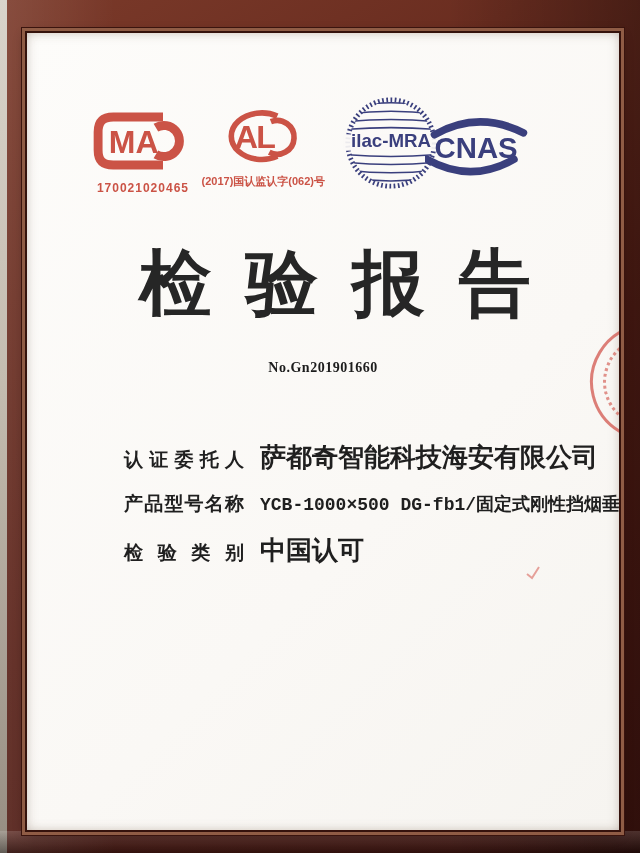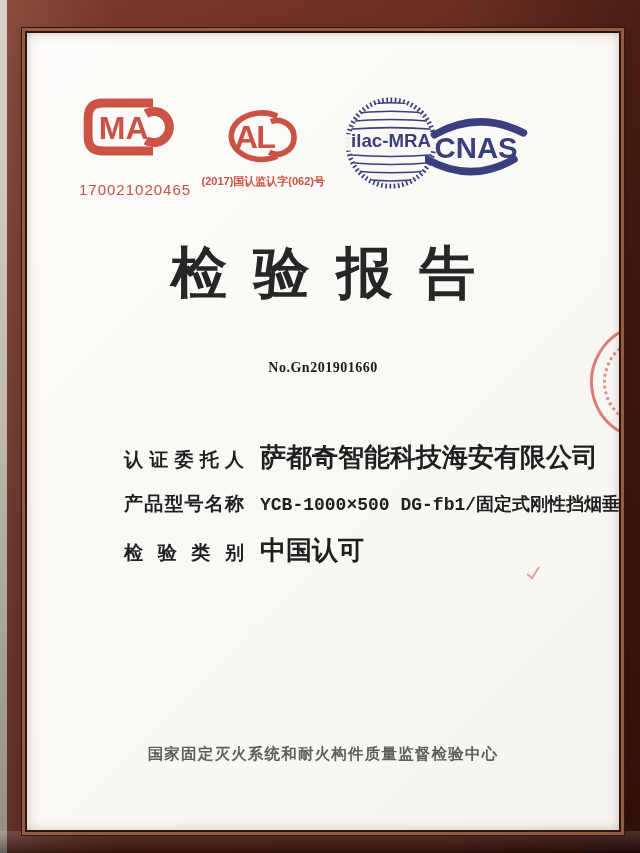--- a/index.html
+++ b/index.html
@@ -16,31 +16,31 @@
          background:linear-gradient(180deg,rgba(255,255,255,.14),rgba(0,0,0,.35));}
   
   .paper{position:absolute;left:27px;top:33px;right:21px;bottom:23px;
          background:linear-gradient(135deg,#fdfcfa 0%,#faf8f5 60%,#f6f4f0 100%);
          box-shadow:0 0 0 2px #35120c,0 0 0 5px #8f5c45,0 0 0 6px #3a140e,0 3px 12px rgba(0,0,0,.45),
                     inset 6px 0 14px -8px rgba(90,60,40,.25),inset -6px 0 14px -8px rgba(90,60,40,.22),
                     inset 0 6px 14px -8px rgba(90,60,40,.25),inset 0 -6px 14px -8px rgba(90,60,40,.2);
          overflow:hidden;}
   
   .mark{position:absolute;}
-  .cma-block{left:52px;top:62px;width:110px;text-align:left;}
-  .cma-number{margin-top:18px;font-size:15px;font-weight:400;letter-spacing:1px;color:#cb5346;}
+  .cma-block{left:52px;top:76px;width:110px;text-align:right;}
+  .cma-number{margin-top:4px;font-size:12px;font-weight:700;letter-spacing:1px;color:#cb5346;}
   .cal-block{left:164px;top:72px;width:134px;text-align:center;}
   .cal-caption{margin-top:1px;font-size:11px;font-weight:700;color:#cb5346;white-space:nowrap;text-align:right;}
   .ilac-block{left:316px;top:62px;width:98px;}
   .cnas-block{left:398px;top:83px;width:106px;}
   .cnas-lines{left:502px;top:70px;width:86px;color:#3a3f7d;font-weight:700;
               font-size:12.5px;line-height:16.4px;letter-spacing:.5px;}
   
-  .title{position:absolute;left:0;top:203px;width:100%;text-align:center;
-         font-size:56px;font-weight:900;color:#262626;}
+  .title{position:absolute;left:12px;top:203px;width:100%;text-align:center;
+         font-size:72px;font-weight:900;color:#262626;}
   .title span{letter-spacing:.48em;margin-right:-.48em;}
   .report-no{position:absolute;left:0;top:327px;width:100%;text-align:center;
          font-family:"Liberation Serif","DejaVu Serif",serif;
          font-size:14px;font-weight:700;color:#1c1c1c;letter-spacing:.5px;}
   .fields{position:absolute;left:97px;top:407px;width:470px;}
   .field-row{display:flex;align-items:baseline;margin-bottom:16px;}
   .field-label{flex:0 0 120px;font-size:19px;font-weight:700;color:#1f1f1f;
          text-align:justify;text-align-last:justify;}
   .field-value{margin-left:16px;font-size:26px;font-weight:700;color:#1f1f1f;white-space:nowrap;}
   .field-value.model{font-family:"Liberation Mono","DejaVu Sans Mono",monospace;font-size:18px;}
@@ -131,21 +131,20 @@
       <div class="field-row">
         <span class="field-label">产品型号名称</span>
         <span class="field-value model">YCB-1000×500 DG-fb1/固定式刚性挡烟垂壁</span>
       </div>
       <div class="field-row">
         <span class="field-label">检验类别</span>
         <span class="field-value">中国认可</span>
       </div>
     </div>
 
-    <div class="footer-line">国家固定灭火系统和耐火构件质量监督检验中心</div>
 
     <div class="seal">
       <div class="seal-inner"></div>
       <div class="seal-core"></div>
     </div>
 
     <svg class="red-tick" width="16" height="16" viewBox="0 0 16 16">
       <path d="M2 10 L7 14 L14 3" fill="none" stroke="#d65a50" stroke-width="2"></path>
     </svg>
 

